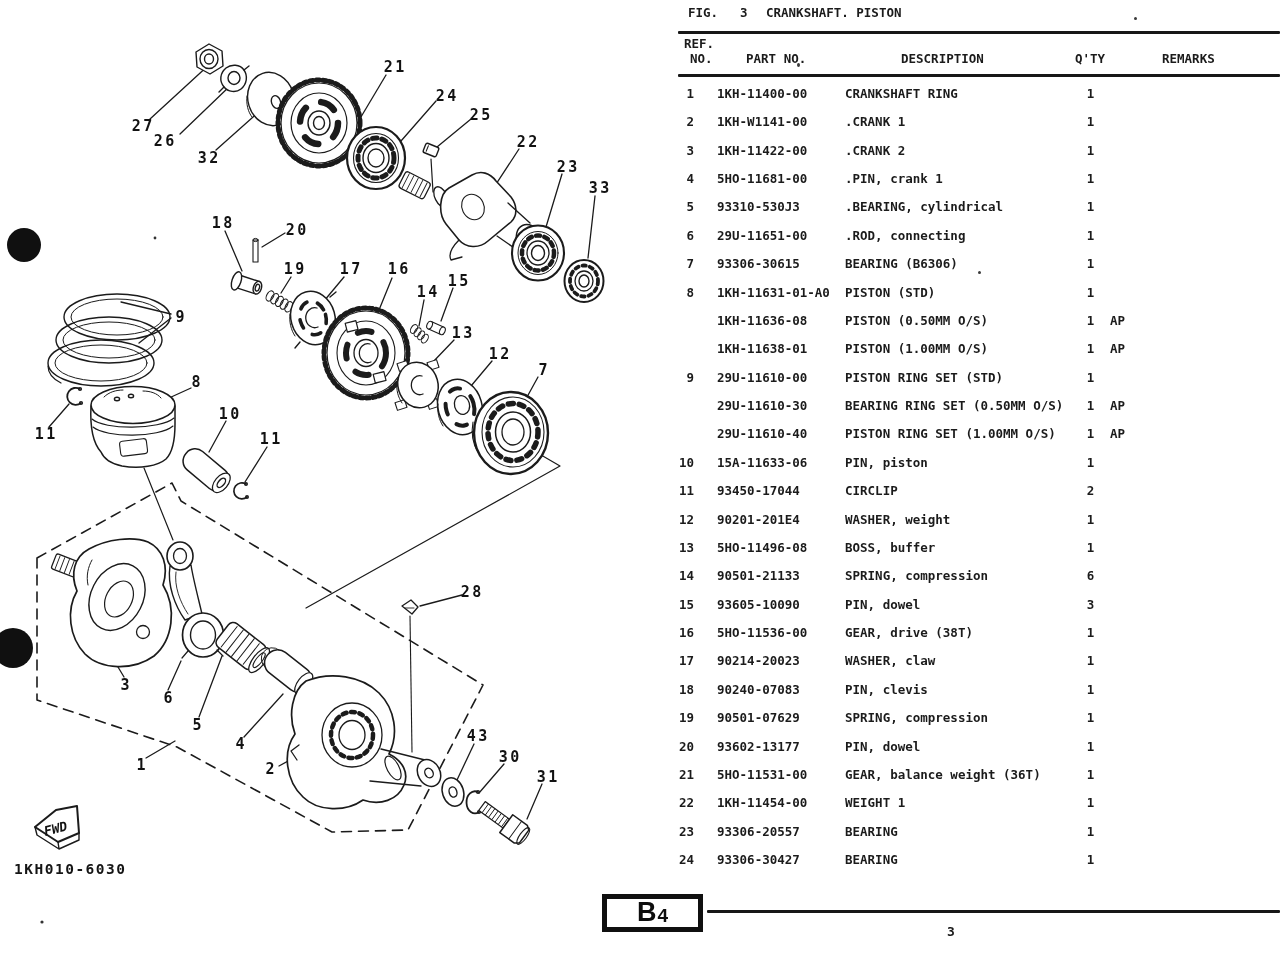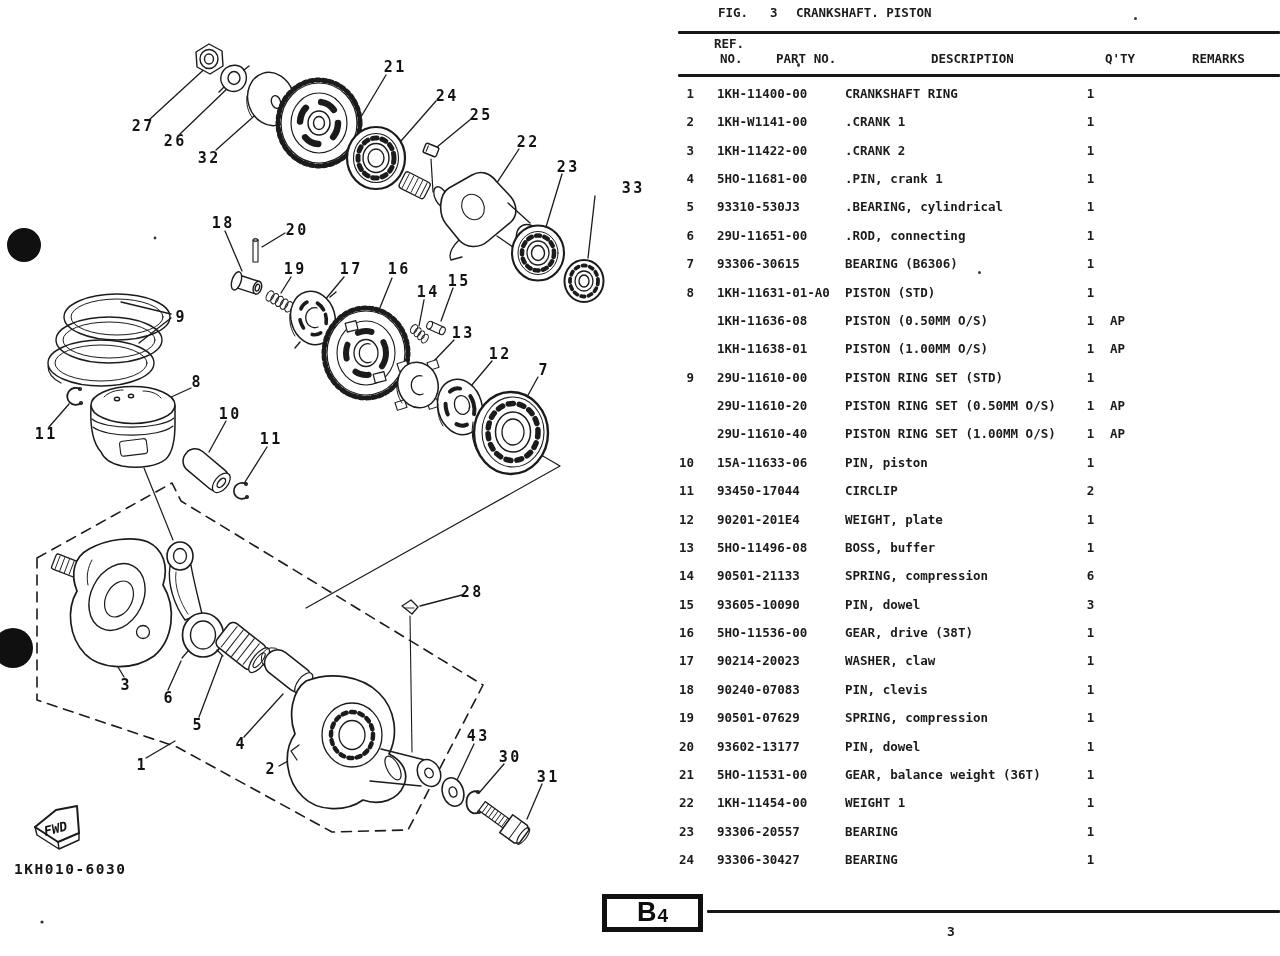--- a/index.html
+++ b/index.html
@@ -1,20 +1,20 @@
 <!DOCTYPE html>
 <html><head>
 <meta charset="utf-8">
 <style>
   html,body{margin:0;padding:0;background:#e8e8e8;}
   .page{position:relative;width:1280px;height:956px;background:#ffffff;overflow:hidden;
         font-family:"DejaVu Sans Mono",monospace;color:#1c1c1c;}
   .abs{position:absolute;}
   
-  .t{position:absolute;font:700 12.5px/14px "DejaVu Sans Mono",monospace;white-space:pre;color:#1b1b1b;margin-left:30px;}
+  .t{position:absolute;font:700 12.5px/14px "DejaVu Sans Mono",monospace;white-space:pre;color:#1b1b1b;}
   .rule{position:absolute;background:#171717;border-radius:1px;}
   .rows-wrap{position:absolute;left:0;top:0;width:1280px;height:956px;}
   .prow{position:absolute;left:0;width:1280px;height:15px;}
   .prow span{position:absolute;top:0;font:700 12.5px/14px "DejaVu Sans Mono",monospace;white-space:pre;color:#1b1b1b;}
   .prow .ref{left:650px;width:44px;text-align:right;}
   .prow .part{left:717px;}
   .prow .desc{left:845px;}
   .prow .qty{left:1072px;width:37px;text-align:center;}
   .prow .rem{left:1110px;}
   
@@ -358,28 +358,28 @@
         <text x="43" y="833" transform="rotate(-14 56 825)" font-size="13" font-weight="bold" font-style="italic" fill="#111" stroke="none" font-family="DejaVu Sans Mono, monospace">FWD</text>
       </g>
 
       <circle cx="155" cy="238" r="1.4" fill="#333" stroke="none"></circle>
       <circle cx="42" cy="922" r="1.6" fill="#333" stroke="none"></circle>
     </g>
   </svg>
 
   <div class="abs" style="left:0;top:0;width:660px;height:956px">
       <div class="callout" style="left: 142px; top: 126px;">27</div>
-      <div class="callout" style="left: 174px; top: 141px;">26</div>
+      <div class="callout" style="left: 164px; top: 141px;">26</div>
       <div class="callout" style="left: 208px; top: 158px;">32</div>
       <div class="callout" style="left: 394px; top: 67px;">21</div>
       <div class="callout" style="left: 446px; top: 96px;">24</div>
       <div class="callout" style="left: 480px; top: 115px;">25</div>
       <div class="callout" style="left: 527px; top: 142px;">22</div>
       <div class="callout" style="left: 567px; top: 167px;">23</div>
-      <div class="callout" style="left: 599px; top: 188px; margin-left: 33px;">33</div>
+      <div class="callout" style="left: 599px; top: 188px;">33</div>
       <div class="callout" style="left: 222px; top: 223px;">18</div>
       <div class="callout" style="left: 296px; top: 230px;">20</div>
       <div class="callout" style="left: 294px; top: 269px;">19</div>
       <div class="callout" style="left: 350px; top: 269px;">17</div>
       <div class="callout" style="left: 398px; top: 269px;">16</div>
       <div class="callout" style="left: 458px; top: 281px;">15</div>
       <div class="callout" style="left: 427px; top: 292px;">14</div>
       <div class="callout" style="left: 180px; top: 317px;">9</div>
       <div class="callout" style="left: 462px; top: 333px;">13</div>
       <div class="callout" style="left: 499px; top: 354px;">12</div>
@@ -490,22 +490,22 @@
       </div>
       <div class="prow" style="top: 370.7px;">
         <span class="ref">9</span>
         <span class="part">29U-11610-00</span>
         <span class="desc">PISTON RING SET (STD)</span>
         <span class="qty">1</span>
         <span class="rem"></span>
       </div>
       <div class="prow" style="top: 399.07px;">
         <span class="ref"></span>
-        <span class="part">29U-11610-20</span>
-        <span class="desc">PISTON RING SET (0.50MM O/S)</span>
+        <span class="part">29U-11610-30</span>
+        <span class="desc">BEARING RING SET (0.50MM O/S)</span>
         <span class="qty">1</span>
         <span class="rem">AP</span>
       </div>
       <div class="prow" style="top: 427.44px;">
         <span class="ref"></span>
         <span class="part">29U-11610-40</span>
         <span class="desc">PISTON RING SET (1.00MM O/S)</span>
         <span class="qty">1</span>
         <span class="rem">AP</span>
       </div>
@@ -519,21 +519,21 @@
       <div class="prow" style="top: 484.18px;">
         <span class="ref">11</span>
         <span class="part">93450-17044</span>
         <span class="desc">CIRCLIP</span>
         <span class="qty">2</span>
         <span class="rem"></span>
       </div>
       <div class="prow" style="top: 512.55px;">
         <span class="ref">12</span>
         <span class="part">90201-201E4</span>
-        <span class="desc">WEIGHT, plate</span>
+        <span class="desc">WASHER, weight</span>
         <span class="qty">1</span>
         <span class="rem"></span>
       </div>
       <div class="prow" style="top: 540.92px;">
         <span class="ref">13</span>
         <span class="part">5HO-11496-08</span>
         <span class="desc">BOSS, buffer</span>
         <span class="qty">1</span>
         <span class="rem"></span>
       </div>

